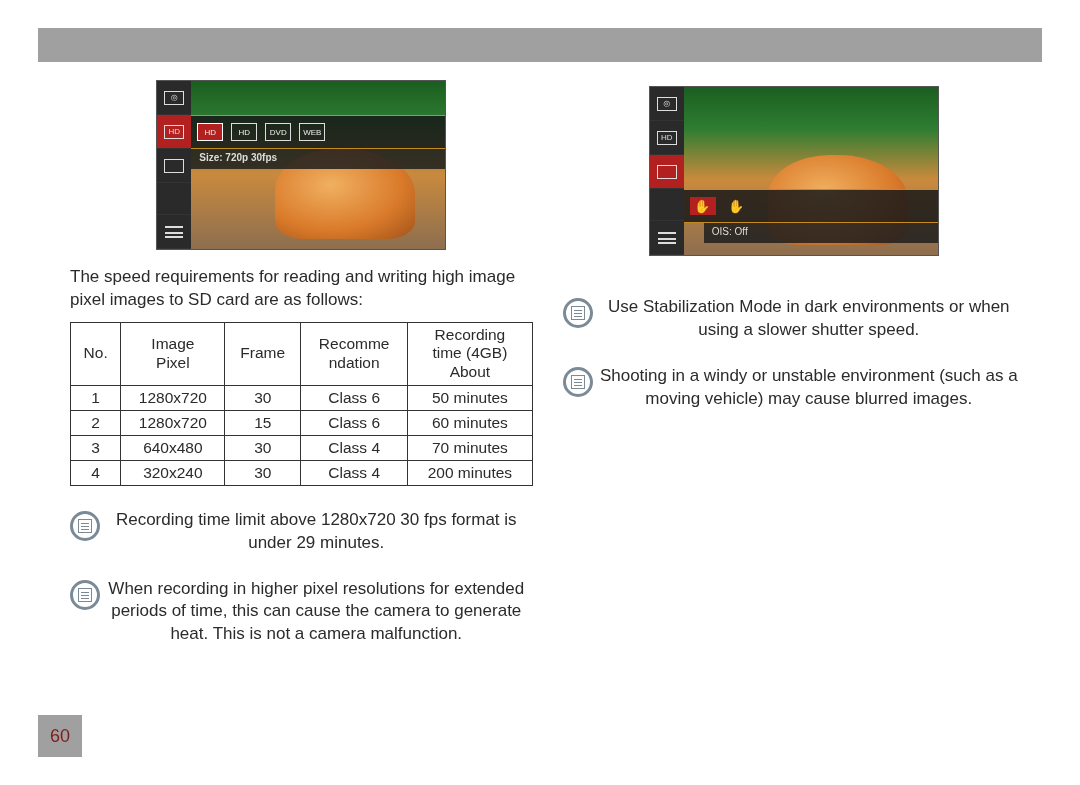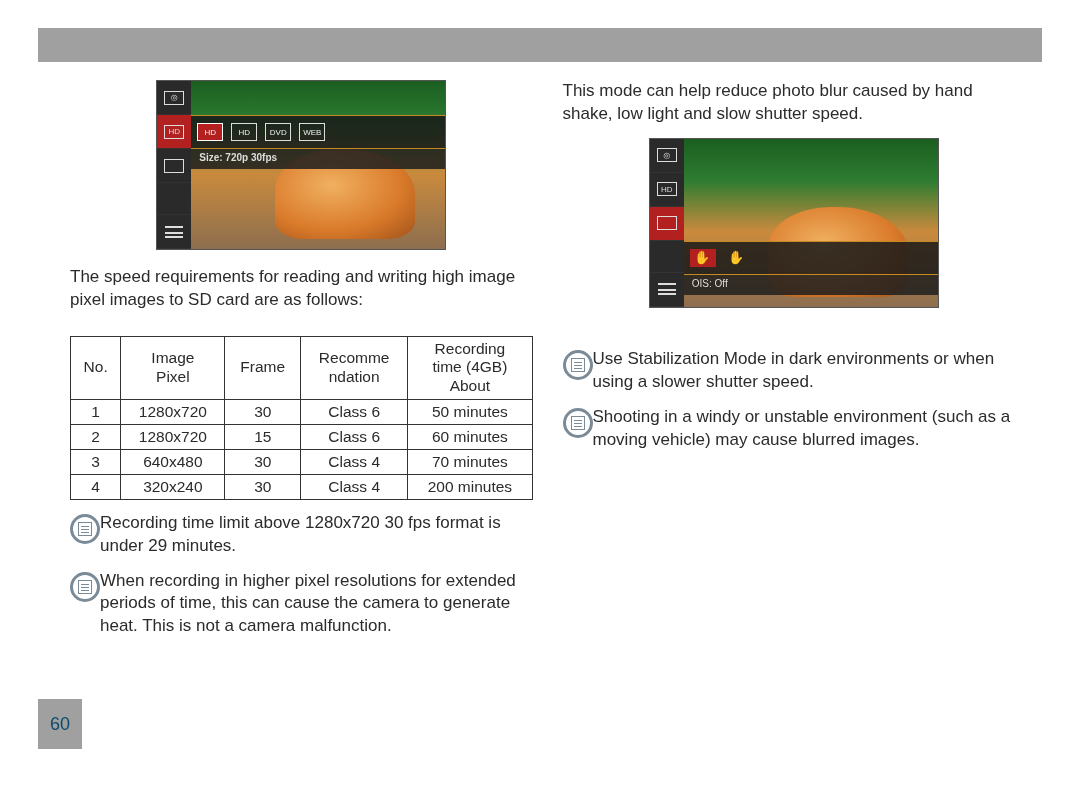--- a/index.html
+++ b/index.html
@@ -20,33 +20,33 @@
   .side .lines::before { content:""; position:absolute; top:4px; left:0; right:0; height:2px; background:#ddd; }
   .menu-shot .opt-row { position: absolute; left: 34px; right: 0; height: 34px; background: rgba(25,25,25,0.85); display: flex; align-items: center; padding: 0 6px; gap: 8px; border-top: 1px solid #c78a1e; border-bottom: 1px solid #c78a1e; }
   .opt-row.a { top: 34px; }
   .opt-row.b { top: 102px; }
   .opt-row .chip { min-width: 26px; height: 18px; border: 1px solid #ddd; font-size: 8px; color: #eee; display: flex; align-items: center; justify-content: center; padding: 0 2px; }
   .opt-row .chip.sel { background: #b32020; border-color: #fff; }
   .opt-row .chip.hand { border: none; }
   .opt-row .chip.hand::before { content: "✋"; font-size: 13px; color: #eee; }
   .menu-shot .hint { position: absolute; left: 34px; right: 0; height: 20px; background: rgba(30,30,30,0.85); color: #ddd; font-size: 10px; padding: 3px 8px; }
   .hint.h-a { top: 68px; font-weight: bold; }
-  .hint.h-b { top: 136px; }
-  p.body { font-size: 17px; line-height: 1.35; margin: 10px 0 24px 0; }
+  .hint.h-b { top: 136px; margin-left: 20px; }
+  p.body { font-size: 17px; line-height: 1.35; margin: 10px 0 10px 0; }
   table { border-collapse: collapse; width: 100%; font-size: 15.5px; margin-bottom: 10px; }
   th, td { border: 1px solid #333; padding: 3px 8px; text-align: center; font-weight: normal; }
   th { line-height: 1.2; }
-  .note { display: flex; margin: 12px 0 12px 0; }
+  .note { display: flex; margin: 23px 0 12px 0; text-align: center; }
   .note .icon { flex: 0 0 30px; height: 30px; border-radius: 50%; border: 3px solid #7a8a97; display: flex; align-items: center; justify-content: center; margin-top: 2px; }
   .note .icon span { width: 14px; height: 14px; border: 1px solid #7a8a97; position: relative; }
   .note .icon span::before, .note .icon span::after { content:""; position:absolute; left:2px; right:2px; height:1px; background:#7a8a97; }
   .note .icon span::before { top:3px; box-shadow: 0 3px 0 #7a8a97; }
   .note .icon span::after { top:9px; }
   .note .txt { font-size: 17px; line-height: 1.35; }
-  .pagenum { position: absolute; left: 38px; bottom: 36px; width: 44px; height: 50px; background: #a0a0a0; color: #0c4a6e; display: flex; align-items: center; justify-content: center; font-size: 18px; }
+  .pagenum { position: absolute; left: 38px; bottom: 28px; width: 44px; height: 42px; background: #a0a0a0; color: #7f1d1d; display: flex; align-items: center; justify-content: center; font-size: 18px; }
 </style>
 </head>
 <body>
 
 <div class="topbar"></div>
 
 <div class="page">
 
   <div class="col">
 
@@ -130,21 +130,20 @@
     </div>
     <div class="note">
       <div class="icon">
           <span></span>
         </div>
       <div class="txt">When recording in higher pixel resolutions for extended periods of time, this can cause the camera to generate heat. This is not a camera malfunction.</div>
     </div>
   </div>
 
   <div class="col">
-    <p class="lead">This mode can help reduce photo blur caused by hand shake, low light and slow shutter speed.</p>
 
     <div class="menu-shot" style="margin-top:6px; margin-bottom:40px;">
       <div class="photo">
           <div class="cat"></div>
         </div>
       <div class="side">
         <div class="slot">
             <div class="micon">◎</div>
           </div>
         <div class="slot">

